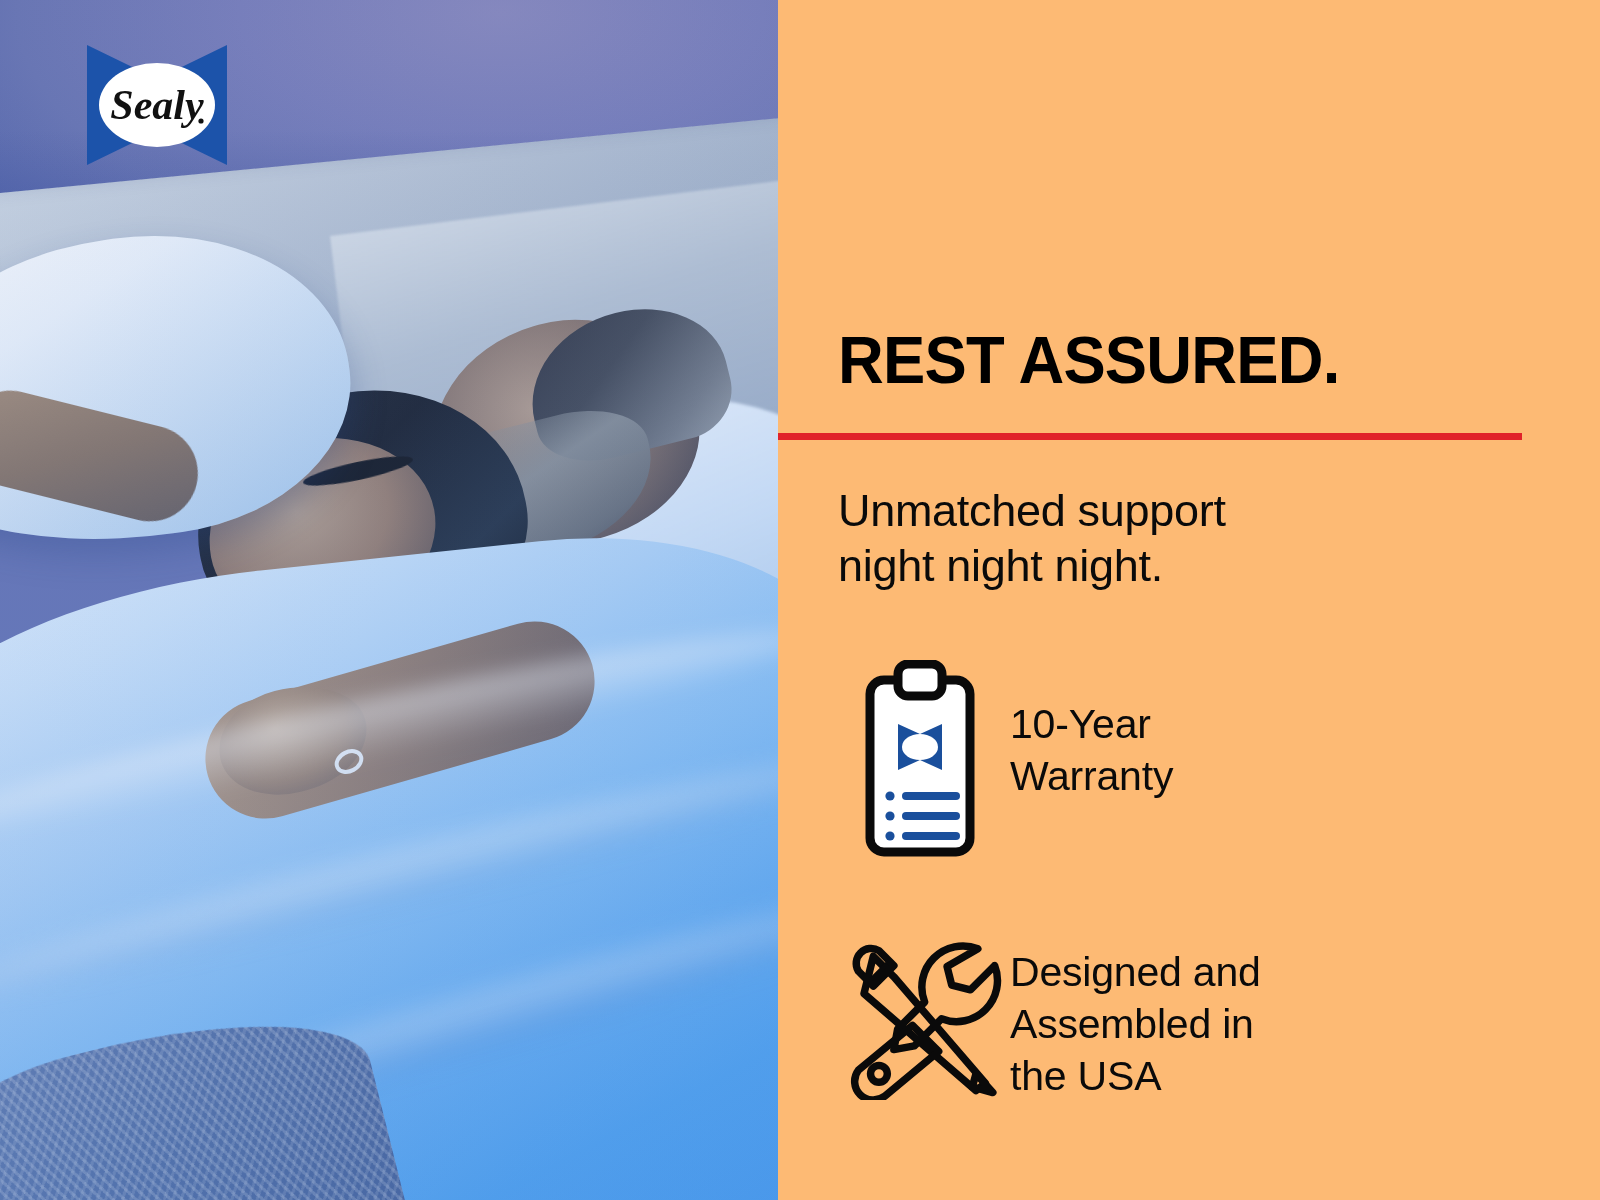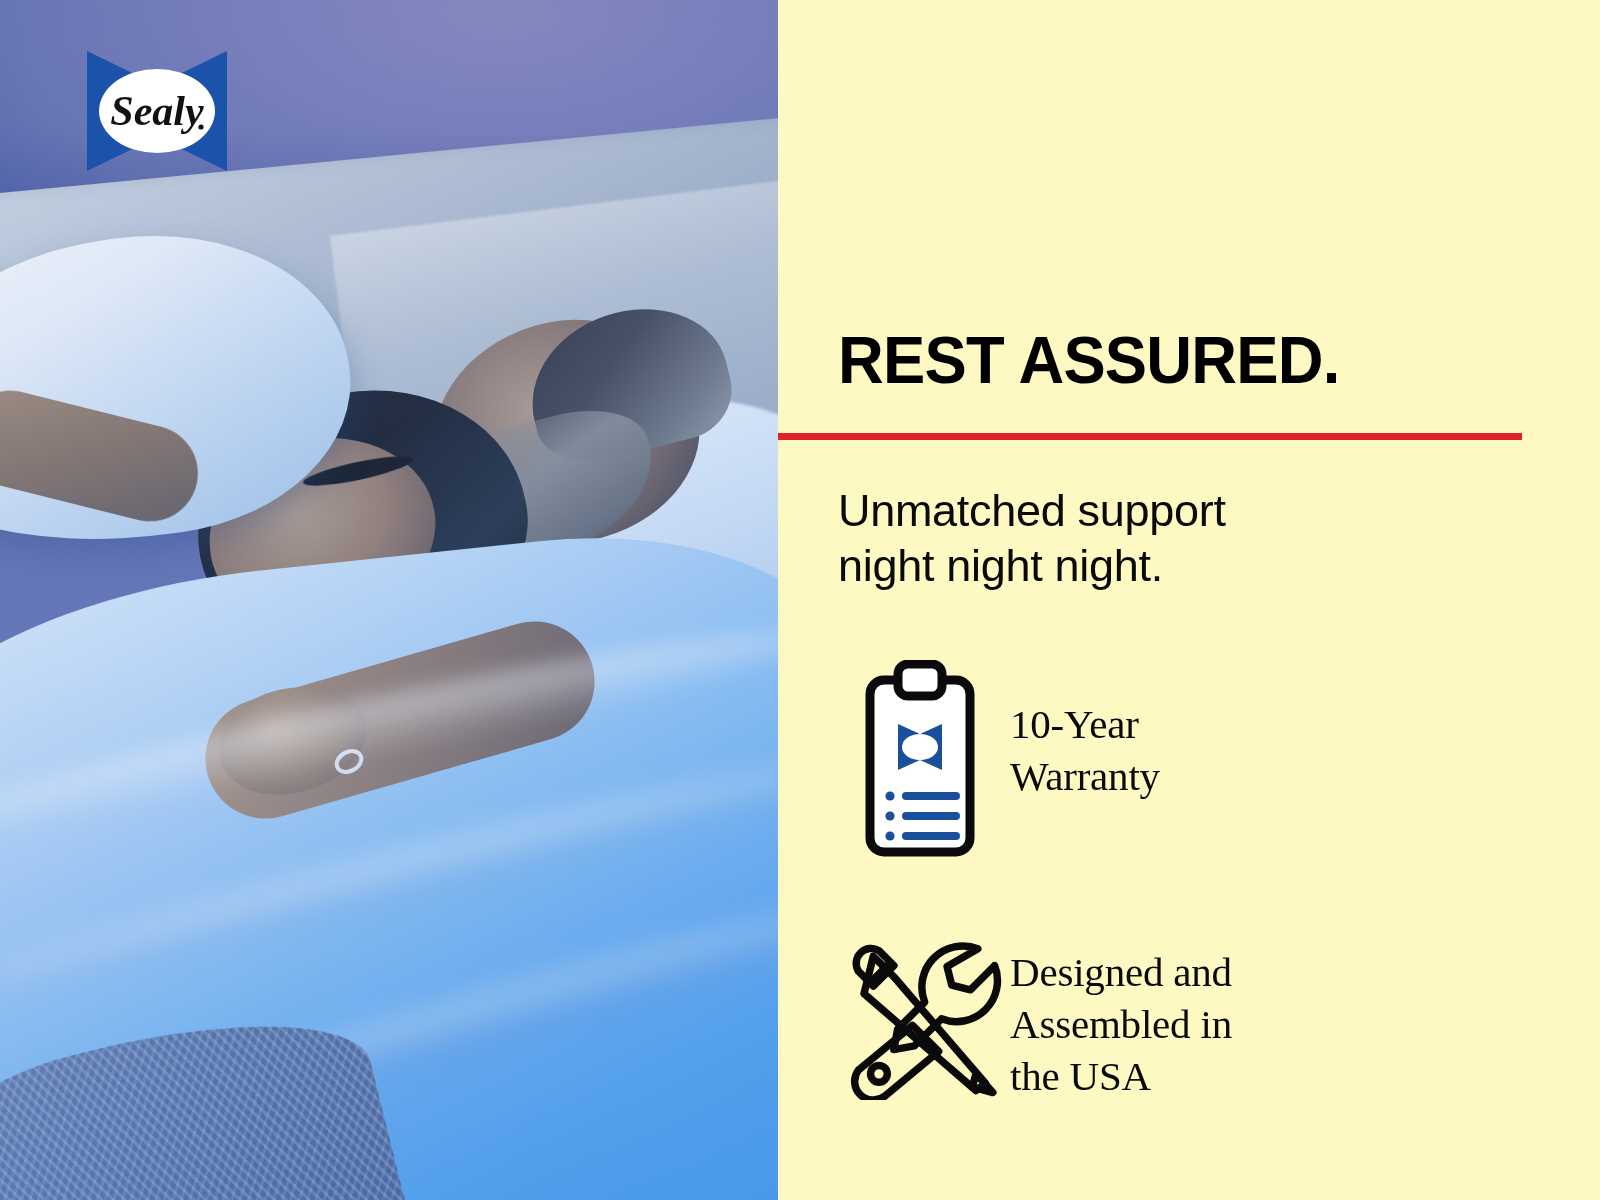--- a/index.html
+++ b/index.html
@@ -238,31 +238,31 @@
   .ph-cool-grade {
     position: absolute;
     inset: 0;
     background: linear-gradient(180deg, rgba(40,70,160,0.06) 0%, rgba(30,90,190,0.10) 55%, rgba(25,95,200,0.16) 100%);
     pointer-events: none;
   }
 
   
   .sealy-logo {
     position: absolute;
-    left: 83px; top: 45px;
+    left: 83px; top: 39px;
     width: 148px; height: 132px;
     z-index: 20;
   }
 
   
   .content-panel {
     position: relative;
     flex: 1 1 auto;
     height: 1200px;
-    background: #fef9c3;
+    background: #fdba74;
     box-sizing: border-box;
   }
 
   .headline {
     position: absolute;
     left: 60px;
     top: 327px;
     margin: 0;
     font-family: "Liberation Sans", sans-serif;
     font-weight: 700;
@@ -315,21 +315,21 @@
   .feature-icon {
     flex: none;
     width: 180px;
     display: flex;
     justify-content: center;
     align-items: flex-start;
   }
 
   .feature-text {
     flex: 1 1 auto;
-    font-family: Liberation Serif, serif;
+    font-family: Liberation Sans, sans-serif;
     font-weight: 400;
     font-size: 41px;
     line-height: 1.27;
     letter-spacing: -0.2px;
     color: #0a0a0a;
     white-space: pre-line;
     padding-top: 38px;
   }
   .feature-row.tools .feature-text { padding-top: 14px; }
 </style>

